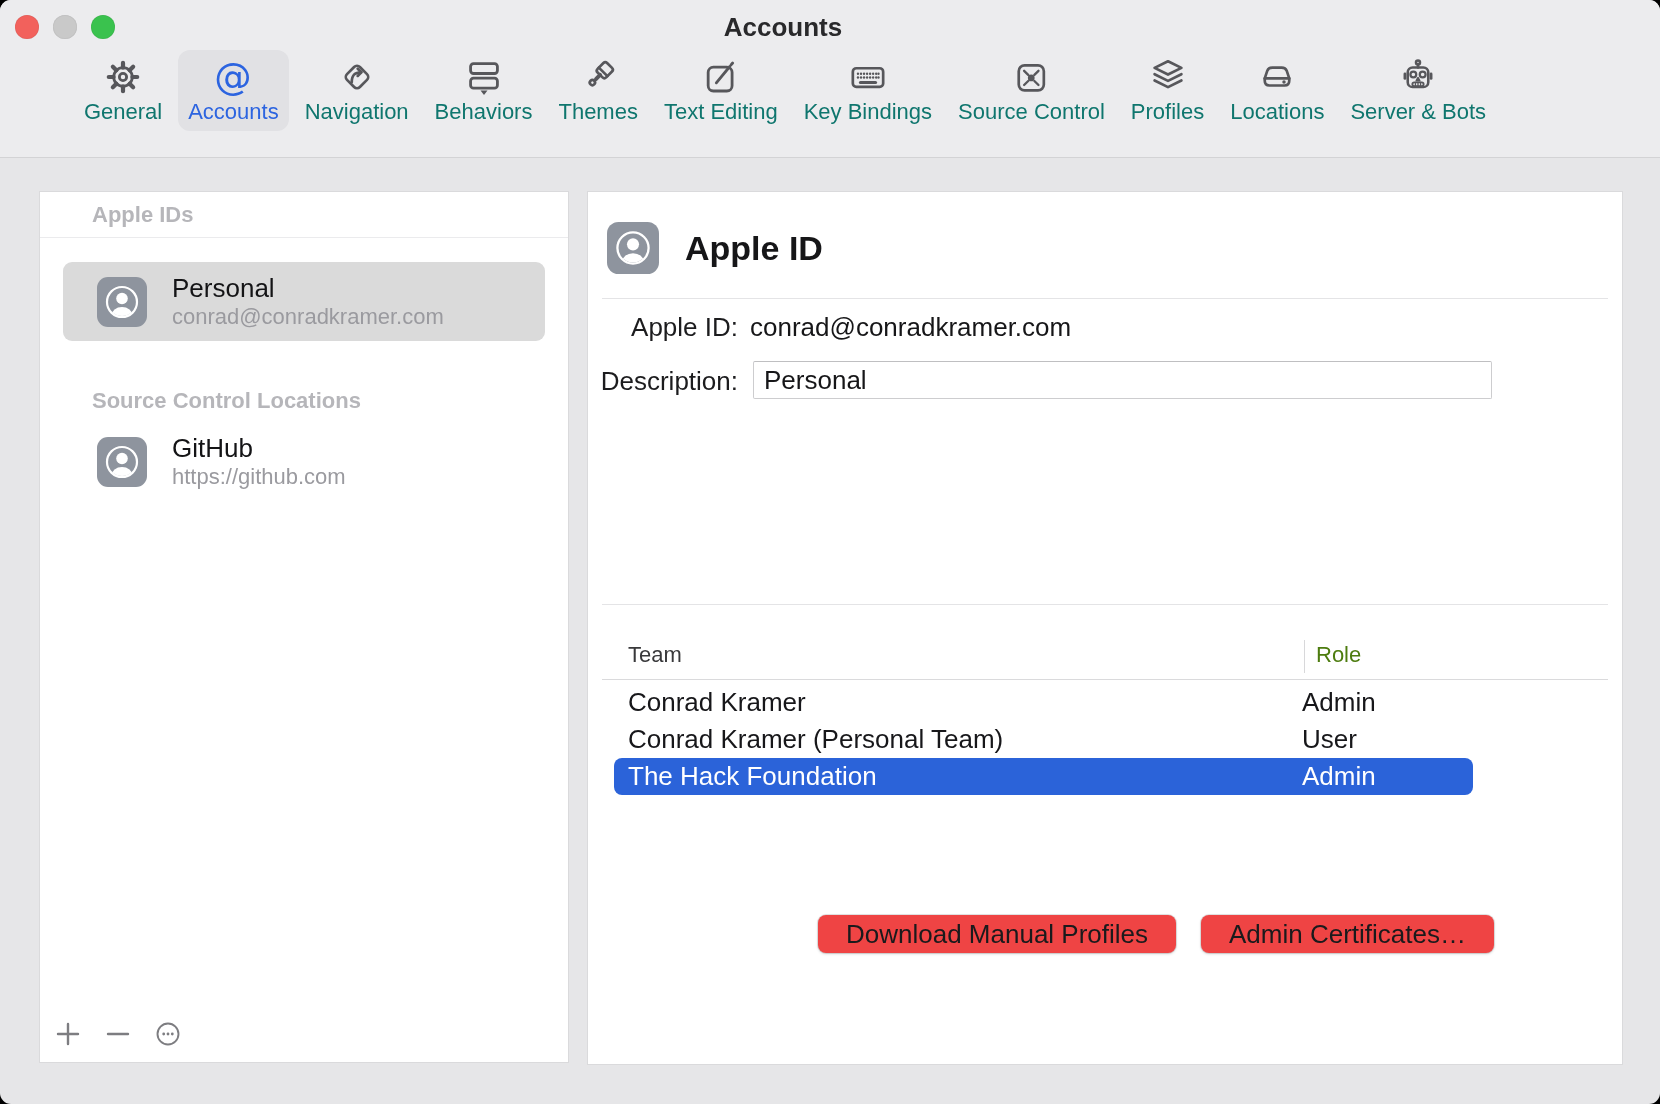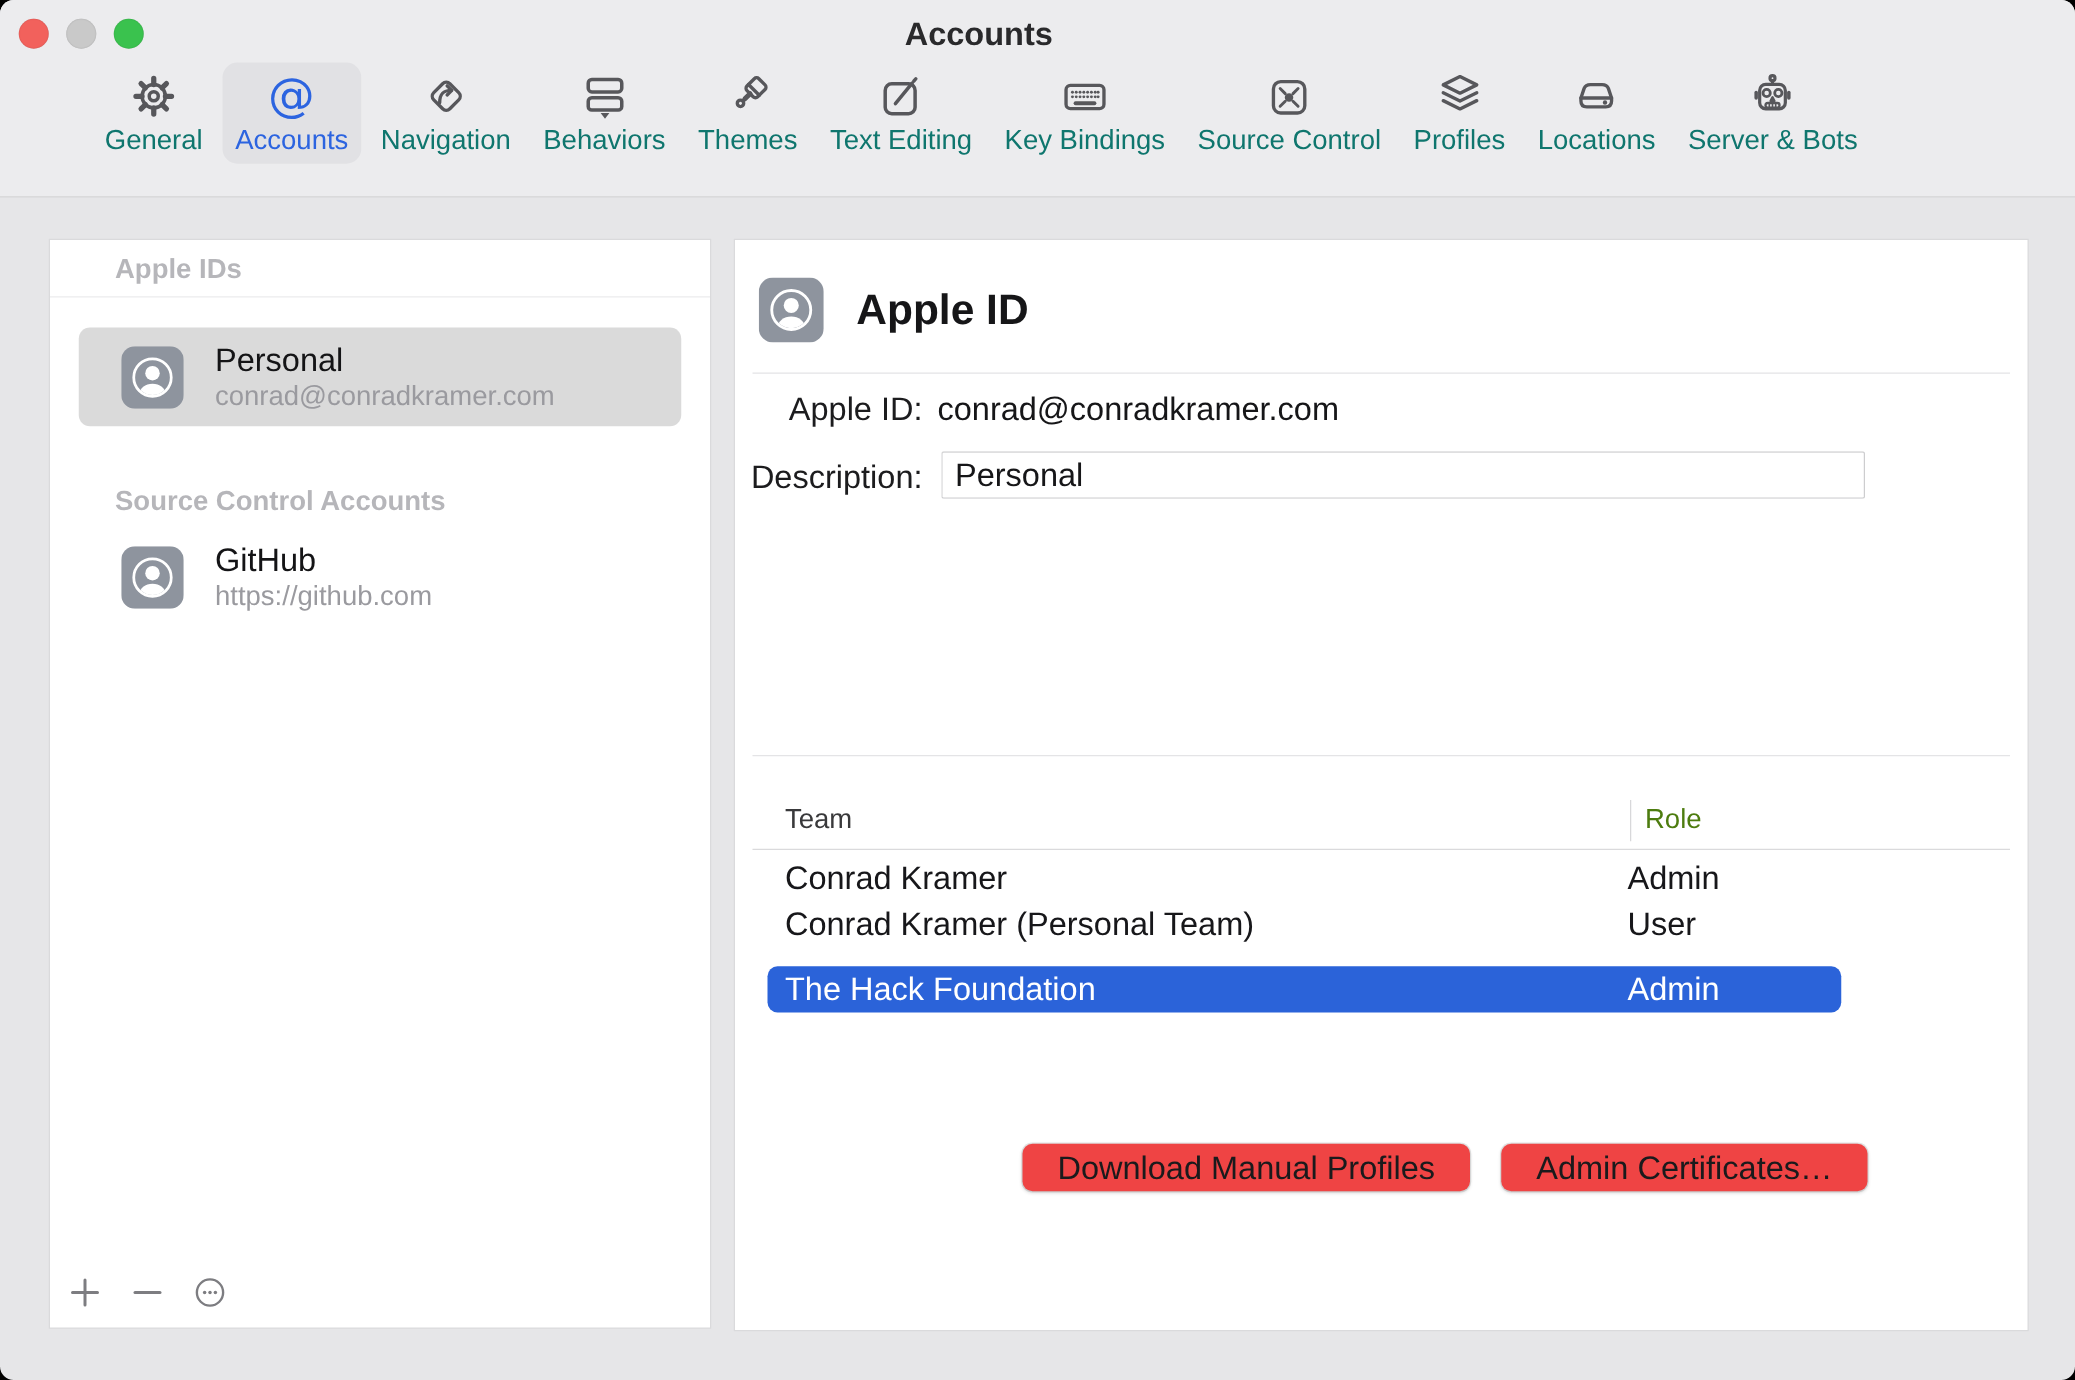--- a/index.html
+++ b/index.html
@@ -50,21 +50,21 @@
   .lbl-desc{top:174px;}
   .desc-input{position:absolute;left:165px;top:169px;width:739px;height:38px;box-sizing:border-box;border:1px solid #cdcdcf;border-top-color:#bfbfc1;border-radius:2px;background:#fff;font-family:inherit;font-size:26px;color:#161618;padding:0 10px;outline:none;}
   .dt-divider2{position:absolute;top:412px;left:14px;right:14px;height:1px;background:#e4e4e6;}
 
   .tbl-header{position:absolute;top:436px;left:14px;width:1006px;height:52px;border-bottom:1px solid #dadadc;box-sizing:border-box;}
   .th-team{position:absolute;left:26px;bottom:11px;font-size:22px;color:#39393b;text-align:center;}
   .th-sep{position:absolute;left:702px;top:12px;bottom:6px;width:1px;background:#d8d8da;}
   .th-role{position:absolute;left:714px;bottom:11px;font-size:22px;color:#4d7c0f;}
   .tbl-rows{position:absolute;top:492px;left:26px;width:859px;}
   .trow{display:flex;align-items:center;height:37px;font-size:26px;color:#17171a;border-radius:8px;}
-  .trow.selected{background:#2b63d9;color:#fff;margin-top:15px;}
+  .trow.selected{background:#2b63d9;color:#fff;}
   .cell-team{padding-left:14px;width:676px;box-sizing:border-box;white-space:nowrap;overflow:hidden;}
   .cell-role{padding-left:12px;white-space:nowrap;}
 
   .dt-buttons{position:absolute;top:723px;right:128px;display:flex;gap:25px;}
   .mac-btn{height:38px;padding:0 28px;border:none;border-radius:8px;background:#ef4444;
     box-shadow:0 0 0 1px rgba(0,0,0,.10),0 1px 3px rgba(0,0,0,.16);
     font-family:inherit;font-size:26px;color:#1a1a1c;white-space:nowrap;}
 </style>
 </head>
 <body>
@@ -225,21 +225,21 @@
             <circle cx="25" cy="21.5" r="5.8"></circle>
             <ellipse cx="25" cy="38.5" rx="10.5" ry="8.5"></ellipse>
           </g>
       </svg>
       <div class="sb-text">
         <span class="sb-title">Personal</span>
         <span class="sb-sub">conrad@conradkramer.com</span>
       </div>
     </div>
 
-    <div class="sb-header sb-header2">Source Control Accounts</div>
+    <div class="sb-header sb-header2">Source Control Locations</div>
 
     <div class="sb-item sb-item-2">
       <svg class="avatar" width="50" height="50" viewBox="0 0 50 50">
         <rect width="50" height="50" rx="11" fill="#8e949e"></rect>
         <circle cx="25" cy="25" r="15" fill="none" stroke="#fff" stroke-width="2.2"></circle>
         <clipPath id="pc2">
             <circle cx="25" cy="25" r="14"></circle>
           </clipPath>
         <g clip-path="url(#pc2)" fill="#fff">
             <circle cx="25" cy="21.5" r="5.8"></circle>

